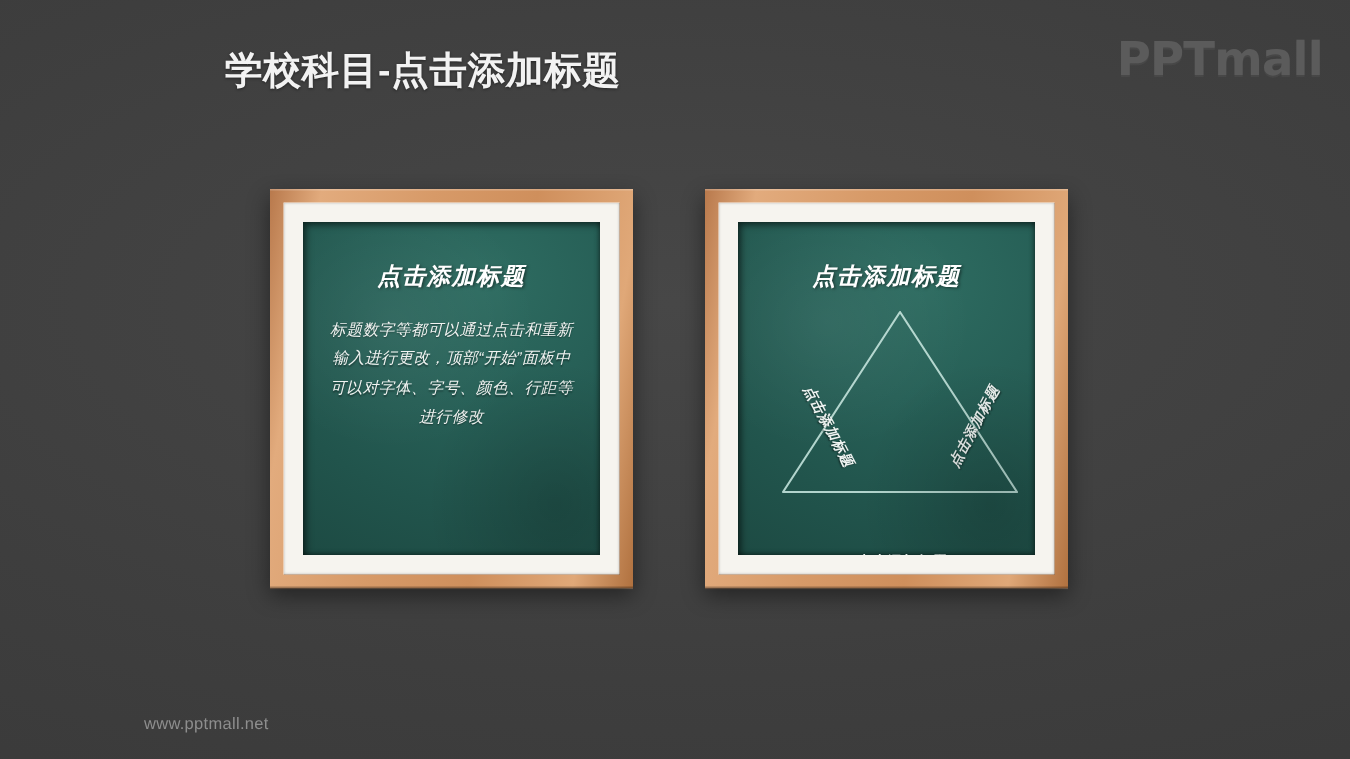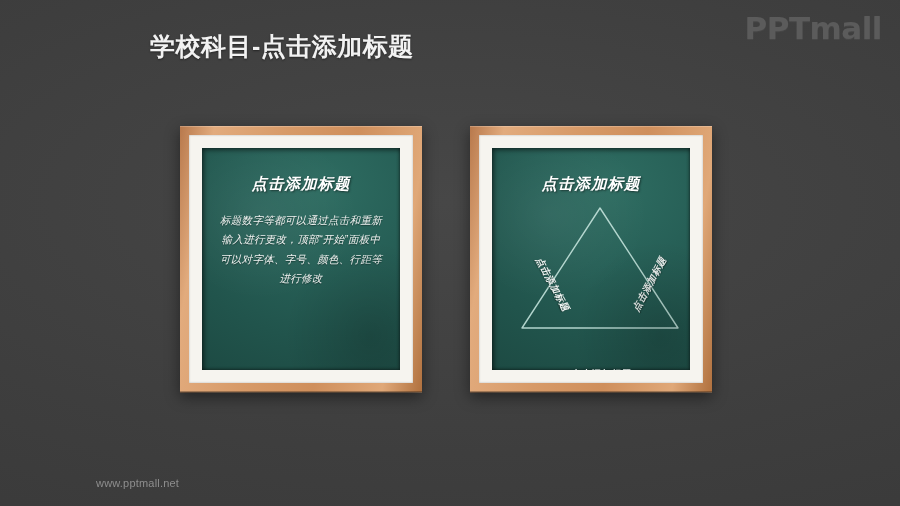--- a/index.html
+++ b/index.html
@@ -31,21 +31,21 @@
     font-weight: bold;
     color: #f2f2f2;
     letter-spacing: 0.5px;
     white-space: nowrap;
     text-shadow: 0 1px 2px rgba(0,0,0,.45);
   }
 
   .brand-logo {
     position: absolute;
     right: 18px;
-    top: 10px;
+    top: 22px;
     font-size: 31px;
     font-weight: bold;
     color: #5b5b5b;
     letter-spacing: -0.5px;
     white-space: nowrap;
     font-family: "DejaVu Sans", sans-serif;
     text-shadow: 0 1px 0 rgba(255,255,255,.045);
   }
 
   .footer-url {

